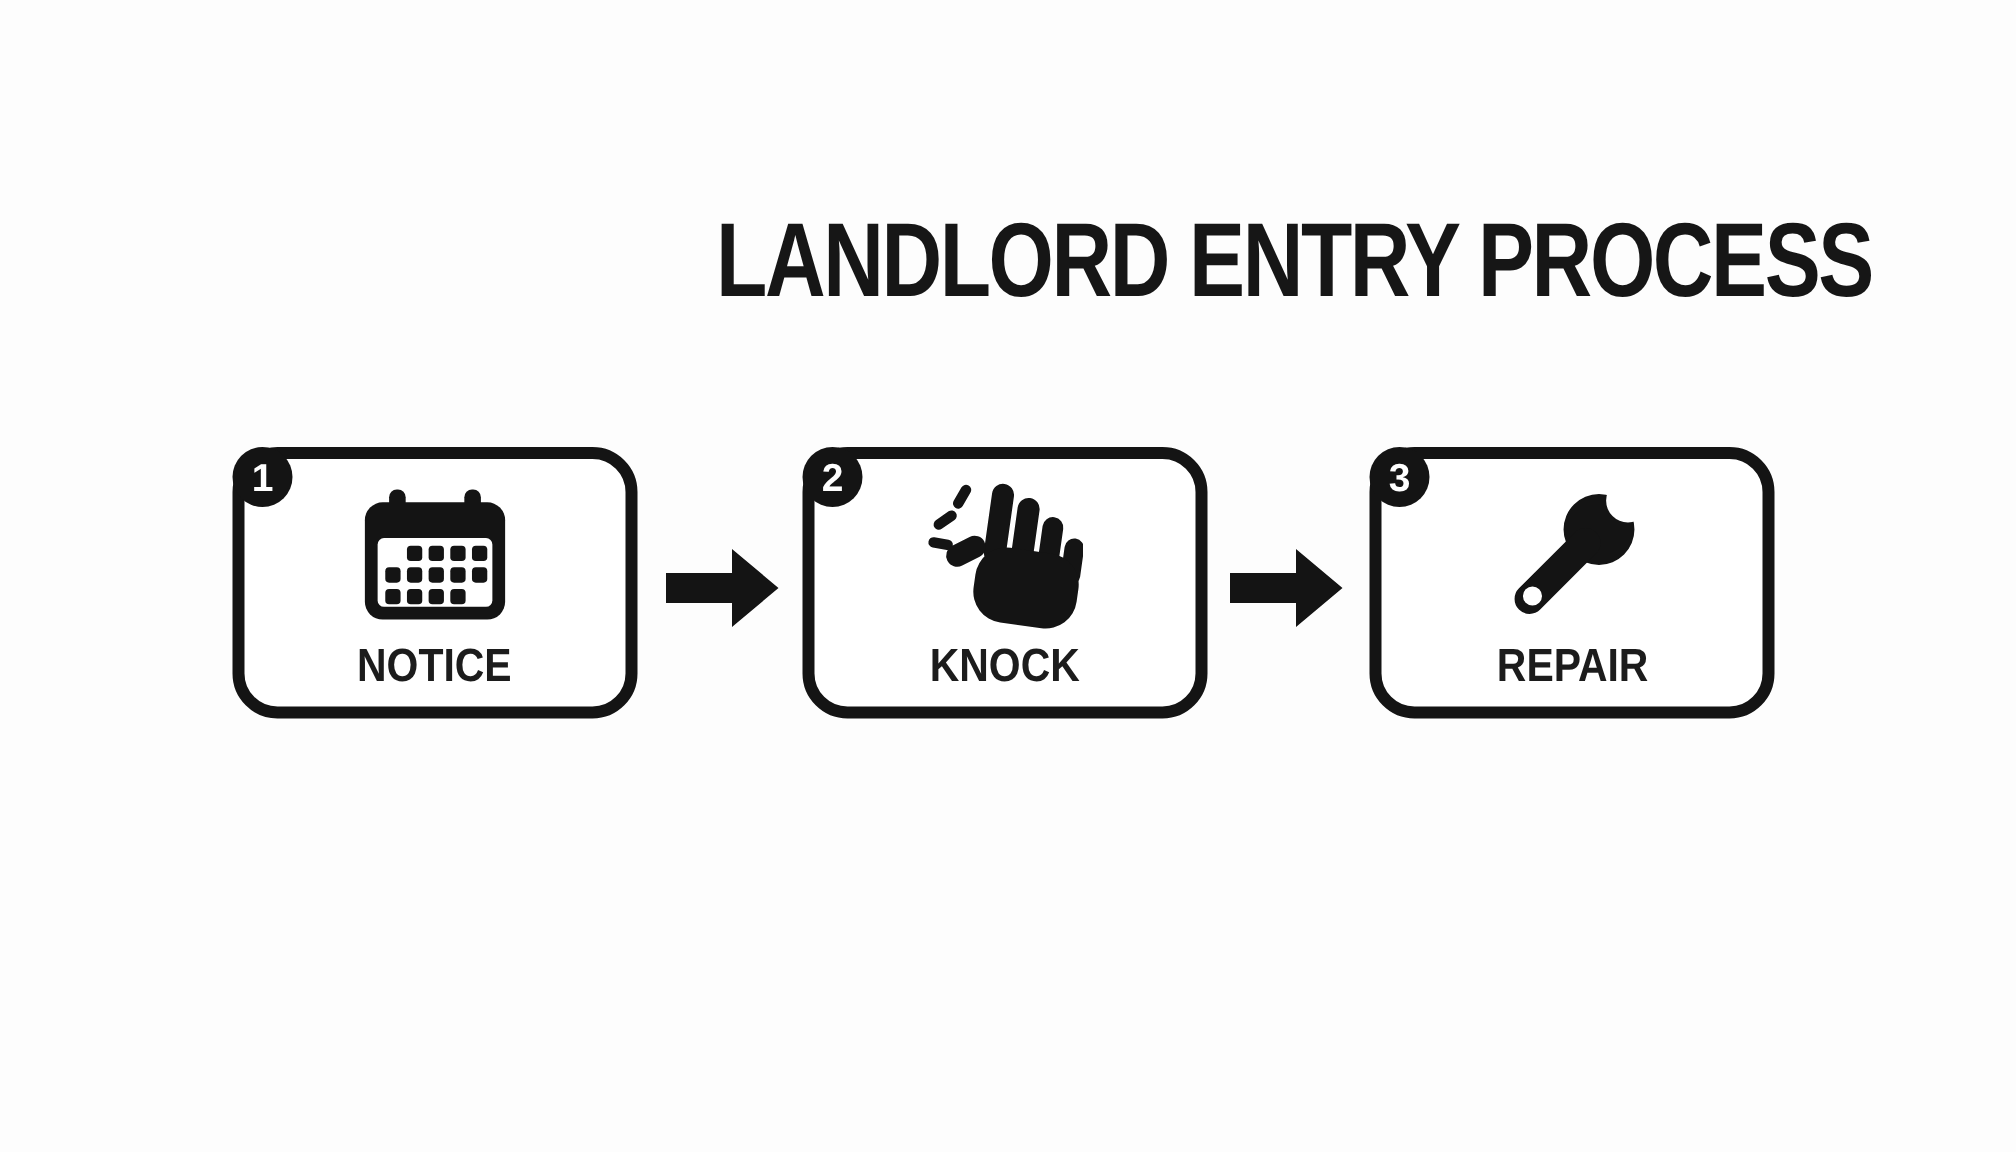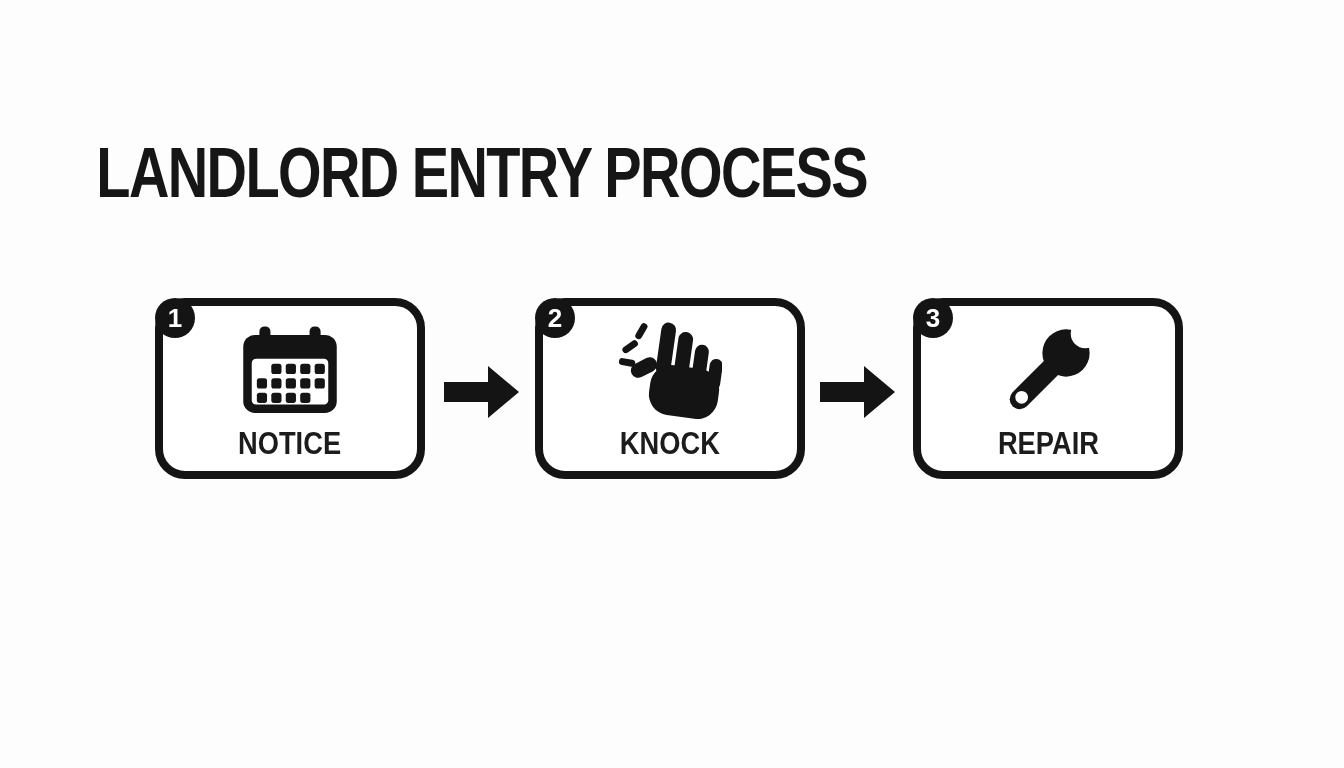--- a/index.html
+++ b/index.html
@@ -8,21 +8,21 @@
     background:#fdfdfd;
     font-family:"Liberation Sans","DejaVu Sans",sans-serif;
     color:#141414;
     position:relative;
   }
   .stage{position:absolute;inset:0;}
 
   
   .title-wrap{
     position:absolute;top:138px;left:0;right:0;
-    text-align:left;
+    text-align:right;
     text-decoration:underline;
   }
   .title{
     display:inline-block;
     font-size:70px;font-weight:700;line-height:1;
     letter-spacing:-2px;color:#161616;
     transform:scaleX(0.80);transform-origin:50% 50%;
     white-space:nowrap;
   }
 

